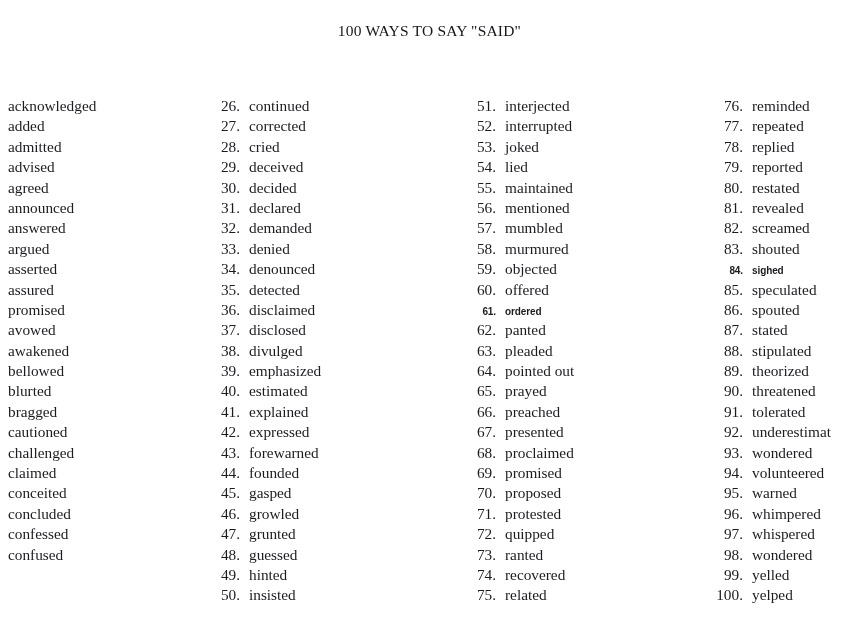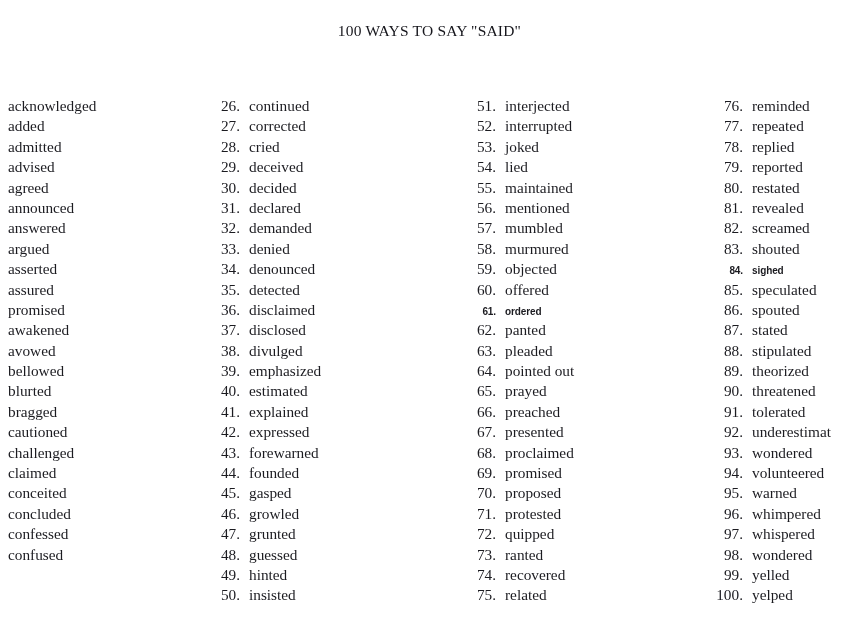--- a/index.html
+++ b/index.html
@@ -94,22 +94,22 @@
       <div class="entry"><span class="word">added</span></div>
       <div class="entry"><span class="word">admitted</span></div>
       <div class="entry"><span class="word">advised</span></div>
       <div class="entry"><span class="word">agreed</span></div>
       <div class="entry"><span class="word">announced</span></div>
       <div class="entry"><span class="word">answered</span></div>
       <div class="entry"><span class="word">argued</span></div>
       <div class="entry"><span class="word">asserted</span></div>
       <div class="entry"><span class="word">assured</span></div>
       <div class="entry"><span class="word">promised</span></div>
+      <div class="entry"><span class="word">avowed</span></div>
       <div class="entry"><span class="word">awakened</span></div>
-      <div class="entry"><span class="word">avowed</span></div>
       <div class="entry"><span class="word">bellowed</span></div>
       <div class="entry"><span class="word">blurted</span></div>
       <div class="entry"><span class="word">bragged</span></div>
       <div class="entry"><span class="word">cautioned</span></div>
       <div class="entry"><span class="word">challenged</span></div>
       <div class="entry"><span class="word">claimed</span></div>
       <div class="entry"><span class="word">conceited</span></div>
       <div class="entry"><span class="word">concluded</span></div>
       <div class="entry"><span class="word">confessed</span></div>
       <div class="entry"><span class="word">confused</span></div>

